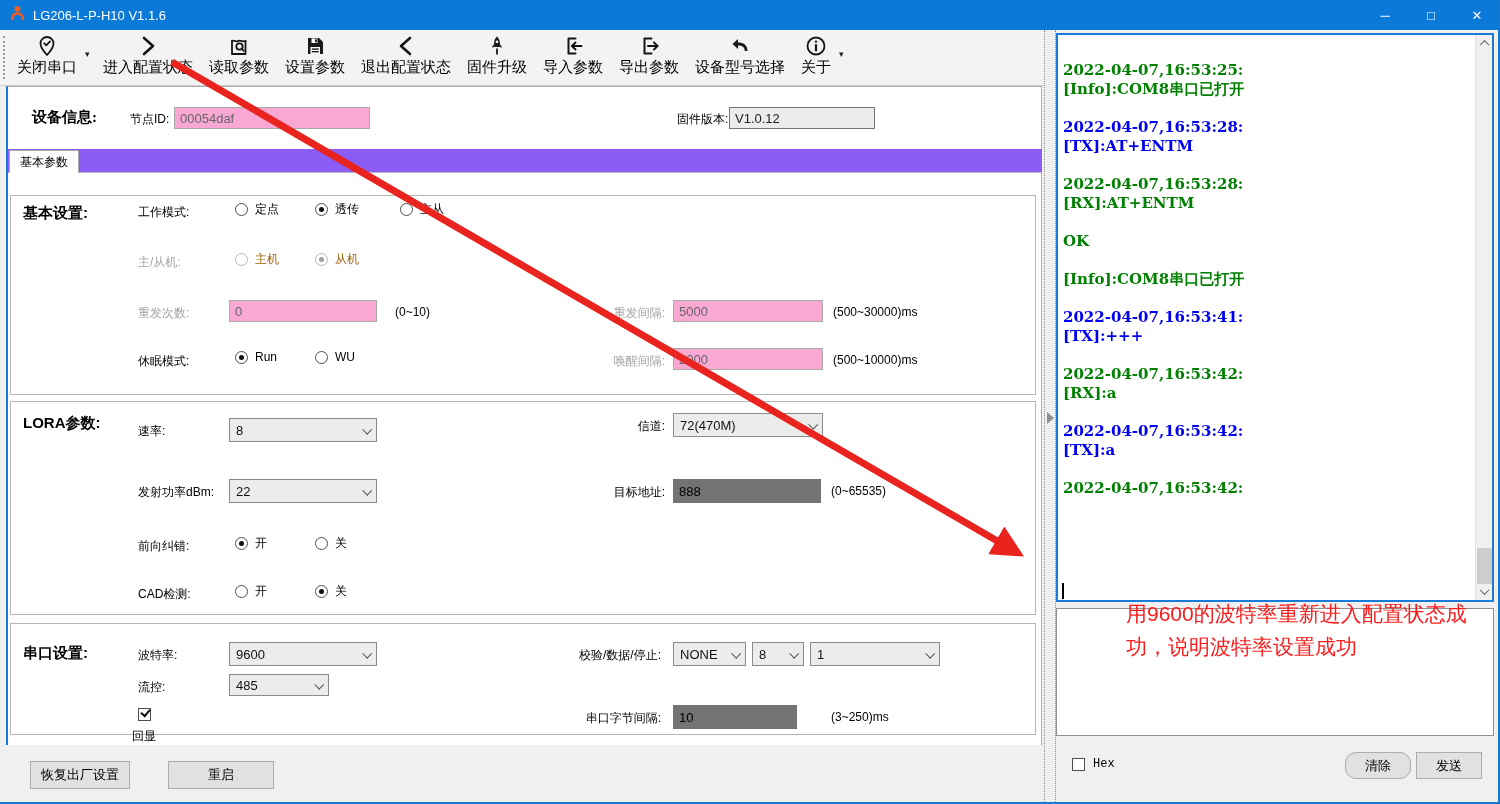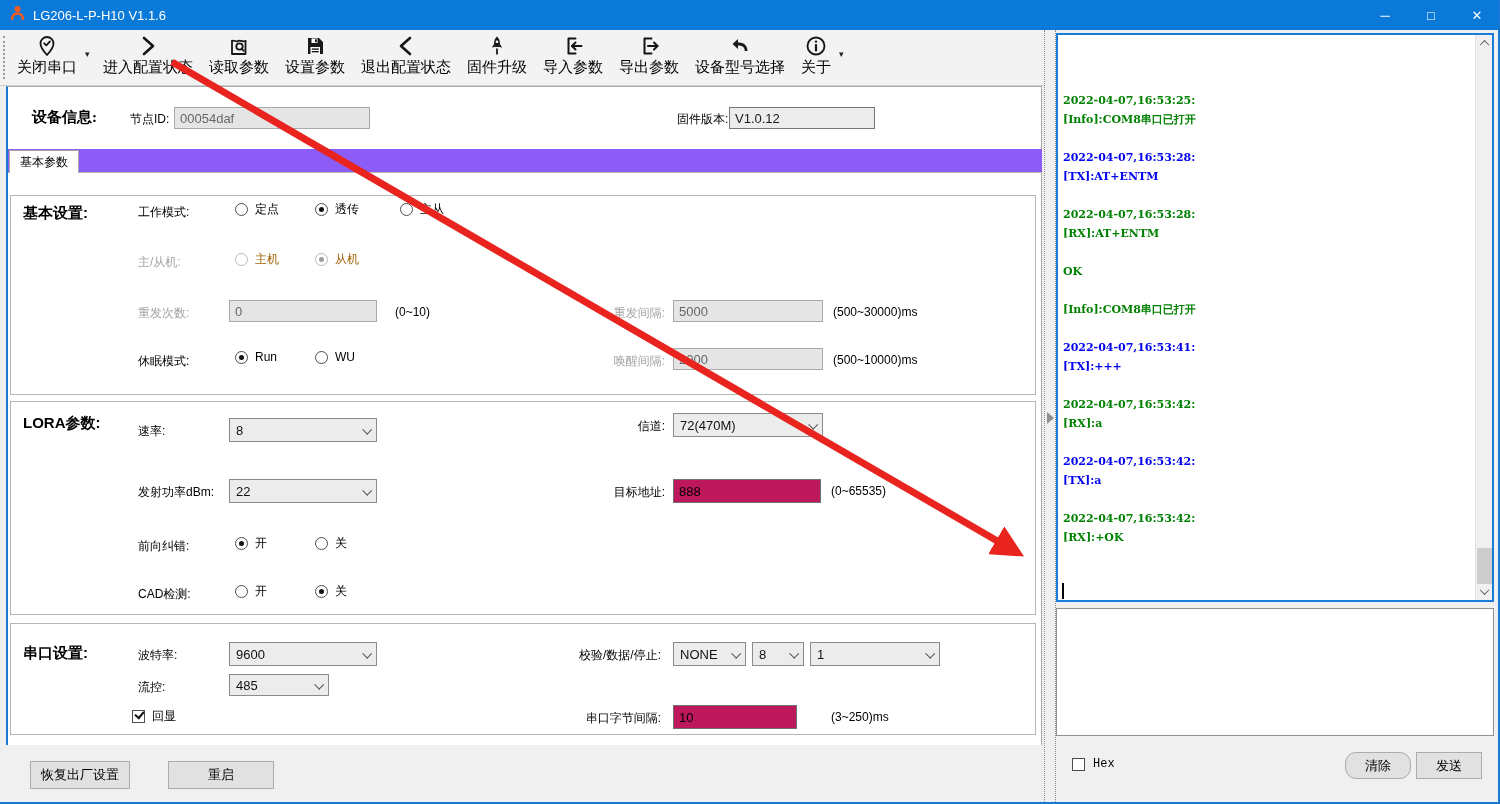--- a/index.html
+++ b/index.html
@@ -36,22 +36,22 @@
                  border-top:6px solid transparent; border-bottom:6px solid transparent; border-left:7px solid #8f8f8f; }
   .right-panel{ position:absolute; left:1056px; top:30px; width:438px; height:772px; background:#f0f0f0; }
 
   
   .lbl{ font-size:12px; color:#000; position:absolute; white-space:nowrap; }
   .lbl.dis{ color:#a3a3a3; }
   .lbl.r{ text-align:right; }
   .sect-title{ position:absolute; font-size:15px; font-weight:bold; color:#000; white-space:nowrap; }
   .tbox{ position:absolute; height:22px; font-size:13px; padding:0 5px;
          font-family:"Liberation Sans",sans-serif; }
-  input.tbox{ border:1px solid #a9a9a9; background:#e5e5e5; color:#666; }
-  input.tbox.edit{ border:1px solid #707070; background:#be185d; color:#000; }
+  input.tbox{ border:1px solid #a9a9a9; background:#f9a8d4; color:#666; }
+  input.tbox.edit{ border:1px solid #707070; background:#737373; color:#000; }
   input.tbox.fw{ border:1px solid #767676; background:#ececec; color:#1a1a1a; }
 
   
   .tabstrip{ position:absolute; left:0; top:62px; width:1034px; height:24px; background:#8b5cf6;
              border-bottom:1px solid #b9b9b9; }
   .tab{ position:absolute; left:1px; top:1px; height:23px; padding:0 10px; background:#fff;
         border:1px solid #a8a8a8; border-bottom:none; font-size:12px; display:flex; align-items:center; }
 
   
   .group{ position:absolute; left:2px; width:1026px; background:#fff; border:1px solid #b5b5b5; }
@@ -60,40 +60,40 @@
   
   .ropt{ position:absolute; display:flex; align-items:center; gap:7px; font-size:12px; color:#000; }
   .ropt.dis{ color:#a16207; }
   .radio{ width:13px; height:13px; border:1px solid #4d4d4d; border-radius:50%; background:#fff; position:relative; flex:none; }
   .ropt.dis .radio{ border-color:#b9b9b9; }
   .radio.sel::after{ content:''; position:absolute; left:3px; top:3px; right:3px; bottom:3px; border-radius:50%; background:#111; }
   .ropt.dis .radio.sel::after{ background:#9d9d9d; }
   .cbox{ width:13px; height:13px; border:1px solid #4d4d4d; background:#fff; position:relative; flex:none; }
   .cbox.checked::after{ content:''; position:absolute; left:2px; top:0px; width:7px; height:4px;
                         border-left:2px solid #111; border-bottom:2px solid #111; transform:rotate(-50deg); }
-  .copt{ position:absolute; display:flex; align-items:center; gap:7px; font-size:12px; }
+  .copt{ position:absolute; display:flex; align-items:center; gap:7px; font-size:12px;flex-direction:column; }
 
   
   .combo{ position:absolute; height:24px; background:#ececec; border:1px solid #8a8a8a;
           display:flex; align-items:center; padding:0 20px 0 6px; font-size:13px; color:#111; }
   .combo .chev{ position:absolute; right:6px; top:8px; width:7px; height:7px;
                 border-right:1.6px solid #555; border-bottom:1.6px solid #555; transform:rotate(45deg) translateY(-1px); }
 
   .hint{ position:absolute; font-size:12px; color:#000; white-space:nowrap; }
 
   
   .btn{ position:absolute; background:#e1e1e1; border:1px solid #acacac; font-size:13px; color:#000;
         display:flex; align-items:center; justify-content:center; font-family:"Liberation Sans",sans-serif; }
 
   
   .log-box{ position:absolute; left:0; top:3px; width:438px; height:569px; background:#fff;
             border:2px solid #1a7cd9; overflow:hidden; }
   .log-content{ position:absolute; left:5px; top:26px; width:405px;
                 font-family:"DejaVu Serif","Liberation Serif",serif; font-weight:bold;
-                font-size:11px; line-height:19px;margin-top:30px; }
+                font-size:15px; line-height:19px; }
   .log-entry{ margin-bottom:19px; white-space:nowrap; }
   .log-entry.gap2{ margin-top:19px; }
   .log-green{ color:#008000; }
   .log-blue{ color:#0000f0; }
   .caret{ position:absolute; left:4px; top:548px; width:2px; height:16px; background:#000; }
 
   .vscroll{ position:absolute; right:0; top:0; width:17px; height:565px; background:#f0f0f0; border-left:1px solid #e2e2e2; }
   .sb-btn{ position:absolute; left:0; width:17px; height:17px; display:flex; align-items:center; justify-content:center; }
   .sb-chev{ width:7px; height:7px; border-right:1.6px solid #606060; border-bottom:1.6px solid #606060; }
   .sb-up{ top:0; } .sb-up .sb-chev{ transform:rotate(-135deg) translate(-1px,-1px); }
@@ -426,37 +426,40 @@
         <div class="log-entry log-green">
           <div>2022-04-07,16:53:42:</div>
           <div>[RX]:a</div>
         </div>
         <div class="log-entry log-blue">
           <div>2022-04-07,16:53:42:</div>
           <div>[TX]:a</div>
         </div>
         <div class="log-entry log-green">
           <div>2022-04-07,16:53:42:</div>
-          <div>[RX]:+OK</div>
         </div>
       </div>
       <div class="caret"></div>
       <div class="vscroll">
         <div class="sb-btn sb-up">
             <span class="sb-chev"></span>
           </div>
         <div class="sb-thumb"></div>
         <div class="sb-btn sb-down">
             <span class="sb-chev"></span>
           </div>
       </div>
     </div>
 
     <div class="send-box"></div>
 
+    <div class="annotation" style="color: rgb(251, 27, 27);">
+      <div>用9600的波特率重新进入配置状态成</div>
+      <div>功，说明波特率设置成功</div>
+    </div>
 
     <span class="hexopt">
       <span class="cbox"></span>
       <span>Hex</span>
     </span>
     <div class="btn" style="left:289px; top:722px; width:66px; height:27px;border-radius:11px;">清除</div>
     <div class="btn" style="left:360px; top:722px; width:66px; height:27px;">发送</div>
   </div>
 
   <svg class="arrow-svg" width="1500" height="804" viewBox="0 0 1500 804">

